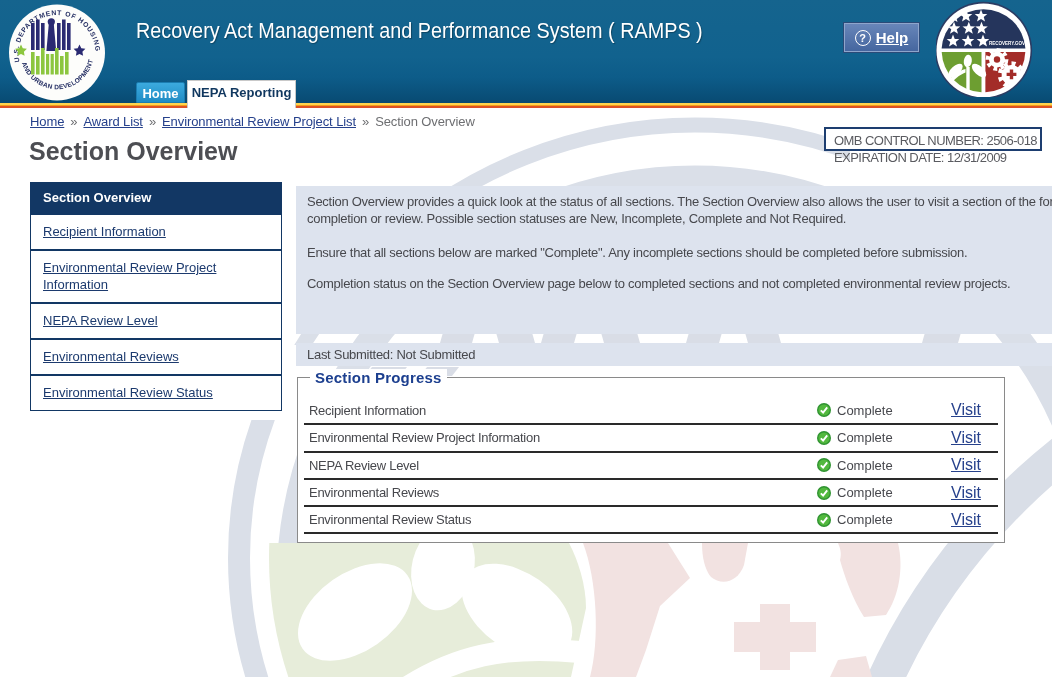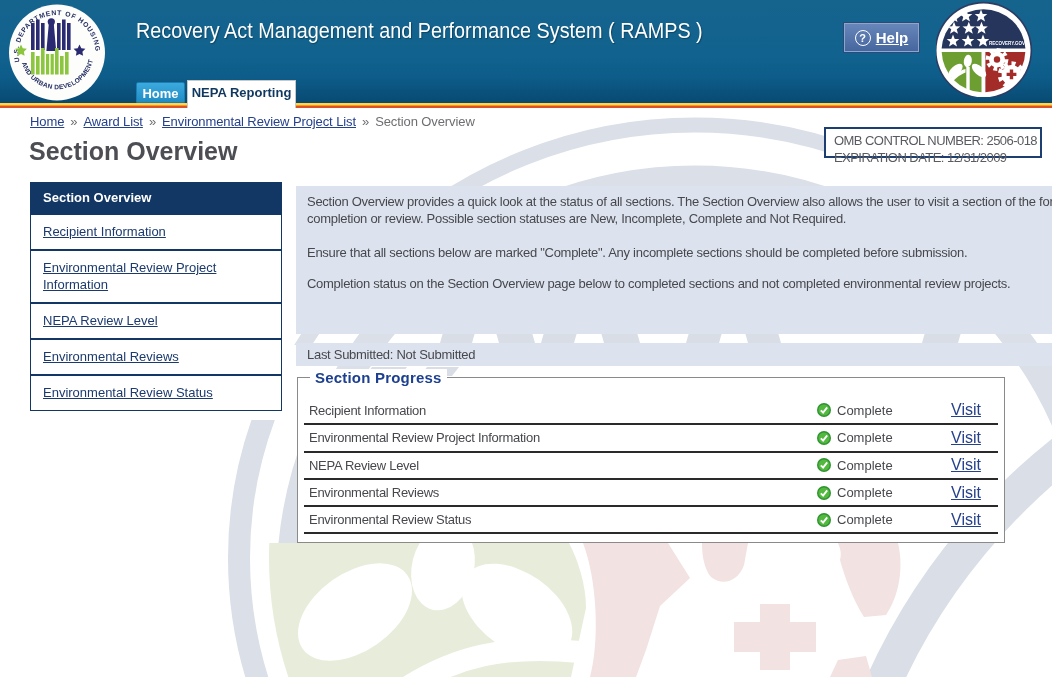--- a/index.html
+++ b/index.html
@@ -40,21 +40,21 @@
   #stripe { position:absolute; left:0; top:103px; width:1052px; height:5px; z-index:5;
     background:linear-gradient(#ffd44e 0%, #ffd44e 30%, #f59d19 32%, #f59d19 55%, #dc5226 58%, #dc5226 100%); }
 
   
   #crumb { position:absolute; left:30px; top:114px; font-size:13px; color:#6d6e71;
     letter-spacing:-0.1px; z-index:3; }
   #crumb a { color:#26418c; }
   #crumb .sep { margin:0 6px; }
 
   
-  #omb { position:absolute; left:824px; top:127px; width:218px; height:31px; z-index:3;
+  #omb { position:absolute; left:824px; top:127px; width:218px; height:24px; z-index:3;
     background:#fff; border:2px solid #1d3e70; color:#5a5b60; font-size:13px;
     letter-spacing:-0.55px; white-space:nowrap; padding:3px 0 0 8px; line-height:17px; }
 
   
   #ptitle { position:absolute; left:29px; top:137px; font-size:25px; font-weight:bold;
     color:#4d4e53; z-index:3; }
 
   
   #menu { position:absolute; left:30px; top:182px; width:252px; z-index:3;
     background:#fff; border:1px solid #123764; }

